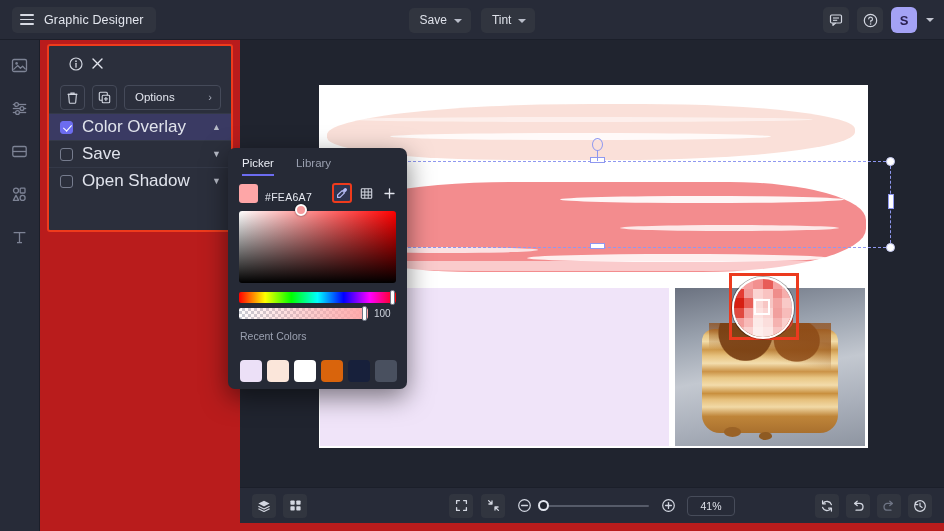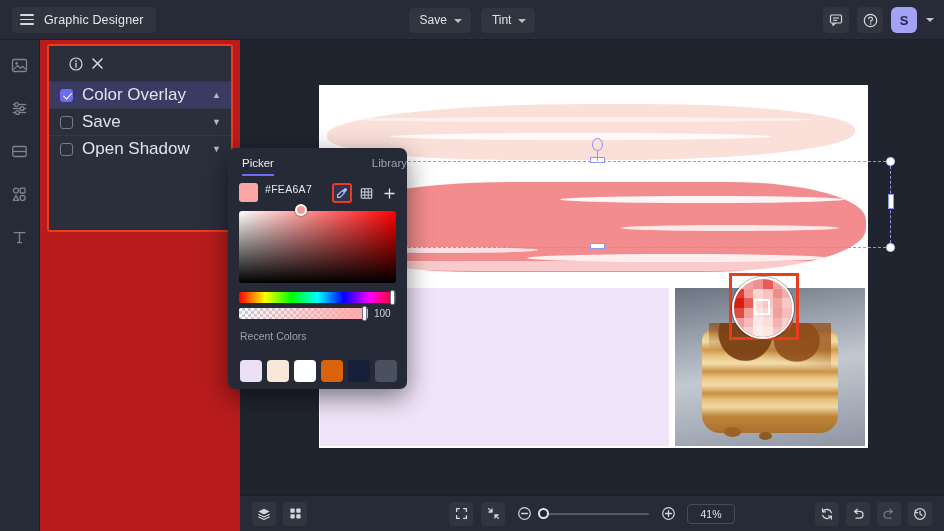--- a/index.html
+++ b/index.html
@@ -211,24 +211,24 @@
     content:''; position:absolute; right:0; bottom:0; width:0; height:0;
     border-left: 9px solid transparent; border-bottom: 9px solid #1c202b;
   }
 
   
   .picker {
     position: absolute; left: 228px; top: 148px; width: 179px; height: 241px;
     background: #262a36; border-radius: 7px; z-index: 30;
     box-shadow: 0 8px 26px rgba(0,0,0,.5);
   }
-  .pk-tabs { display: flex; gap: 22px; padding: 9px 0 0 14px; justify-content: space-between; }
+  .pk-tabs { display: flex; gap: 22px; padding: 9px 0 0 14px; }
   .pk-tab { font-size: 11.5px; color: #9aa0b0; padding-bottom: 5px; }
   .pk-tab.sel { color: #e9ecf4; border-bottom: 2px solid #6c6cf0; }
-  .pk-hexrow { display: flex; align-items: flex-start; padding: 7px 9px 0 11px; gap: 0; }
+  .pk-hexrow { display: flex; align-items: flex-end; padding: 7px 9px 0 11px; gap: 0; }
   .pk-swatch { width: 19px; height: 19px; border-radius: 3px; background: #fea6a7; flex: none; }
   .pk-hex { color: #e6e9f1; font-size: 10.5px; margin-left: 7px; letter-spacing: .3px; }
   .pk-tools { margin-left: auto; display: flex; align-items: center; gap: 5px; }
   .pk-tool { width: 18px; height: 18px; display: flex; align-items: center; justify-content: center; }
   .pk-tool.boxed { border: 2px solid #ef3b1c; border-radius: 3px; background: #2f3550; width: 20px; height: 20px; }
 
   .sv-area {
     position: relative; margin: 8px 11px 0 11px; height: 72px; border-radius: 3px;
     background:
       linear-gradient(to top, #000 0%, rgba(0,0,0,0) 100%),
@@ -257,21 +257,21 @@
   .slider-thumb {
     position: absolute; width: 5px; height: 15px; background: #fff;
     border: 1px solid #6e7383; border-radius: 2px; top: -2px;
   }
   .recent-title { color: #9aa0b0; font-size: 10.5px; margin: 11px 0 18px 12px; }
   .recent-grid { display: flex; gap: 5px; margin: 6px 0 0 12px; }
   .recent-sw { width: 22px; height: 22px; border-radius: 4px; }
 
   
   .bottombar {
-    position: absolute; left: 240px; right: 0; bottom: 0; height: 36px;
+    position: absolute; left: 240px; right: 0; bottom: 8px; height: 36px;
     background: #272b38; border-top: 1px solid #1b1f2a;
     display: flex; align-items: center; padding: 0 12px;
   }
   .bb-left { display: flex; gap: 7px; }
   .bb-center {
     position: absolute; left: 0; right: 0; display: flex; align-items: center;
     justify-content: center; gap: 8px; pointer-events: none;
   }
   .bb-center > * { pointer-events: auto; }
   .bb-right { margin-left: auto; display: flex; gap: 7px; }
@@ -458,20 +458,41 @@
         </svg>
       </span>
       <span class="props-head-ic">
         <svg width="13" height="13" viewBox="0 0 13 13">
           <line x1="2" y1="2" x2="11" y2="11" stroke="#e2e5ee" stroke-width="1.4" stroke-linecap="round"></line>
           <line x1="11" y1="2" x2="2" y2="11" stroke="#e2e5ee" stroke-width="1.4" stroke-linecap="round"></line>
         </svg>
       </span>
     </div>
 
+    <div class="props-toolrow">
+      <div class="sq-btn">
+        <svg width="13" height="13" viewBox="0 0 13 13">
+          <path d="M2.6 3.4 h7.8 l-.7 8a.9.9 0 0 1-.9.8H4.2a.9.9 0 0 1-.9-.8z" fill="none" stroke="#d3d7e1" stroke-width="1.1"></path>
+          <line x1="1.6" y1="3.4" x2="11.4" y2="3.4" stroke="#d3d7e1" stroke-width="1.2"></line>
+          <path d="M4.9 3.4V2.1h3.2v1.3" fill="none" stroke="#d3d7e1" stroke-width="1.1"></path>
+        </svg>
+      </div>
+      <div class="sq-btn">
+        <svg width="13" height="13" viewBox="0 0 13 13">
+          <rect x="1.3" y="1.3" width="8" height="8" rx="1" fill="none" stroke="#d3d7e1" stroke-width="1.1"></rect>
+          <rect x="4.2" y="4.2" width="7.5" height="7.5" rx="1" fill="#2b2f3c" stroke="#d3d7e1" stroke-width="1.1"></rect>
+          <line x1="7.9" y1="6" x2="7.9" y2="9.9" stroke="#d3d7e1" stroke-width="1.1"></line>
+          <line x1="6" y1="7.9" x2="9.9" y2="7.9" stroke="#d3d7e1" stroke-width="1.1"></line>
+        </svg>
+      </div>
+      <div class="options-btn">
+        <span>Options</span>
+        <span class="chev-r">›</span>
+      </div>
+    </div>
 
     <div class="row active">
       <span class="cbox on"></span>
       <span class="row-label">Color Overlay</span>
       <span class="chev">▲</span>
     </div>
 
 
     <div class="row">
       <span class="cbox"></span>

